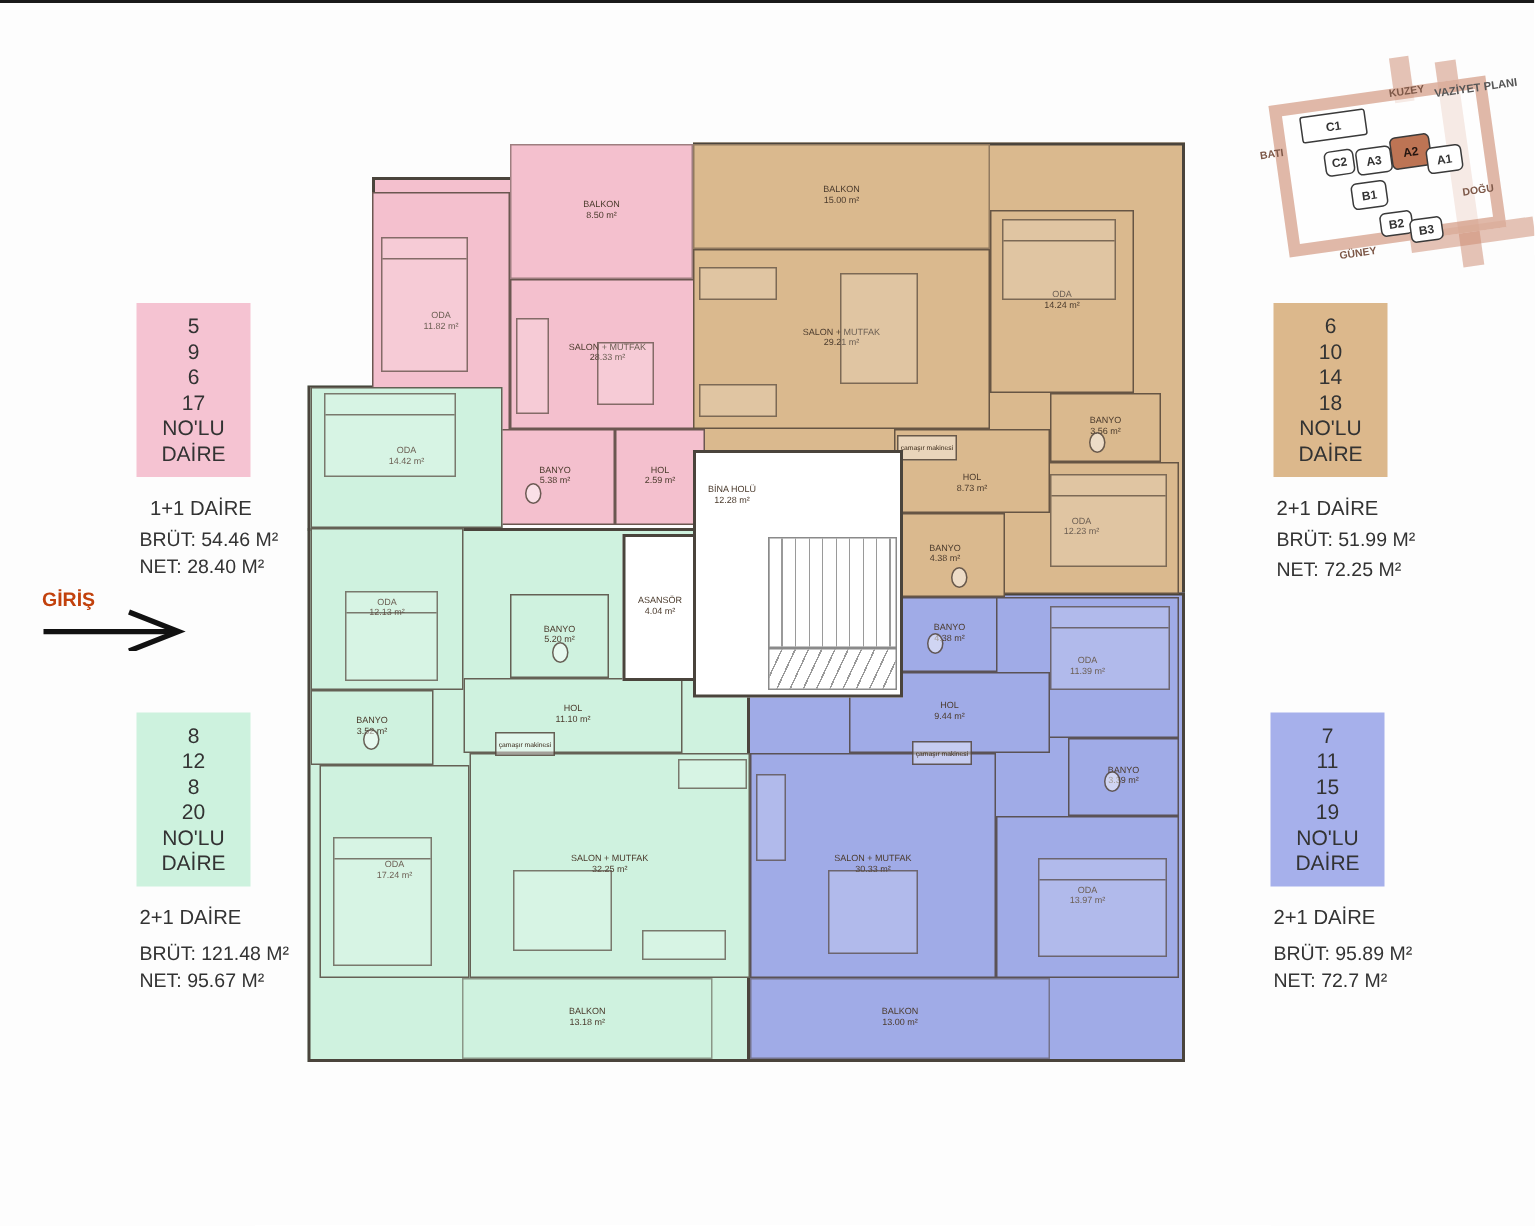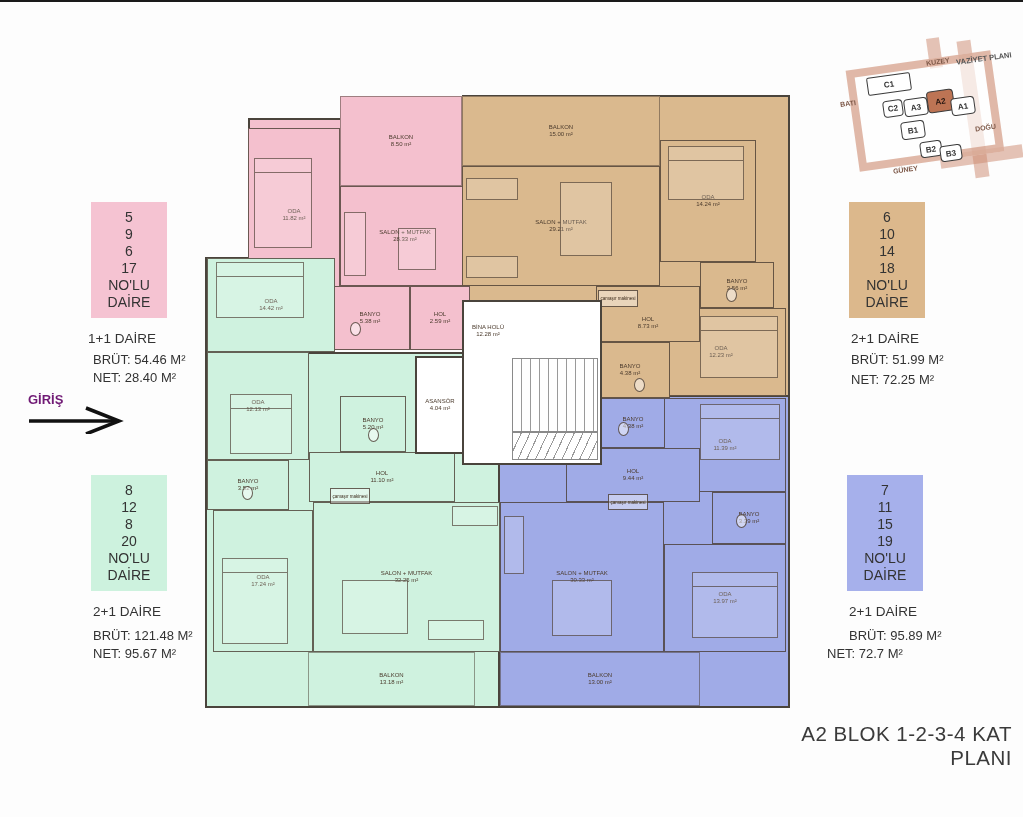--- a/index.html
+++ b/index.html
@@ -32,21 +32,21 @@
       border-radius:50%;background:rgba(255,255,255,.5);}
   .wm{position:absolute;box-sizing:border-box;border:1px solid rgba(60,45,35,.75);
       background:rgba(255,255,255,.4);display:flex;align-items:center;justify-content:center;
       font-size:4.5px;line-height:5px;text-align:center;color:#3a2a1a;padding:1px;}
   
   .lgbox{position:absolute;width:76px;height:116px;display:flex;flex-direction:column;
          align-items:center;justify-content:center;font-size:14px;line-height:17px;color:#333;}
   .lgtype{position:absolute;font-size:13.5px;color:#333;}
   .lgmetric{position:absolute;font-size:13px;color:#333;}
   
-  .giris-label{position:absolute;font-size:13px;font-weight:bold;color:#701a75;}
+  .giris-label{position:absolute;font-size:13px;font-weight:bold;color:#c2410c;}
   .giris-arrow{position:absolute;}
   
   .plan-title{position:absolute;left:742px;top:722px;width:270px;text-align:right;
               font-size:20.5px;color:#3a3a3a;letter-spacing:.5px;}
   
   .sp-frame{position:absolute;left:852px;top:60px;width:146px;height:102px;box-sizing:border-box;
             border:8px solid rgba(203,136,110,.6);background:rgba(255,255,255,.65);transform:rotate(-8deg);}
   .sp-road{position:absolute;background:rgba(203,136,110,.5);transform:rotate(-8deg);}
   .sp-block{position:absolute;box-sizing:border-box;border:1.5px solid #3a3a3a;background:#fff;
             border-radius:4px;display:flex;align-items:center;justify-content:center;
@@ -300,21 +300,21 @@
   <div class="wc" style="left:736px;top:514px"></div>
 
   <div class="lgbox" style="left:91px;top:202px;background:#f5c3d2">
     <span>5</span>
     <span>9</span>
     <span>6</span>
     <span>17</span>
     <span>NO'LU</span>
     <span>DAİRE</span>
   </div>
-  <div class="lgtype" style="left:88px;top:331px">1+1 DAİRE</div>
+  <div class="lgtype" style="left:100px;top:331px">1+1 DAİRE</div>
   <div class="lgmetric" style="left:93px;top:352px">BRÜT: 54.46 M²</div>
   <div class="lgmetric" style="left:93px;top:370px">NET: 28.40 M²</div>
 
   <div class="lgbox" style="left:849px;top:202px;background:#dcb88c">
     <span>6</span>
     <span>10</span>
     <span>14</span>
     <span>18</span>
     <span>NO'LU</span>
     <span>DAİRE</span>
@@ -338,29 +338,28 @@
   <div class="lgbox" style="left:847px;top:475px;background:#a6b0eb">
     <span>7</span>
     <span>11</span>
     <span>15</span>
     <span>19</span>
     <span>NO'LU</span>
     <span>DAİRE</span>
   </div>
   <div class="lgtype" style="left:849px;top:604px">2+1 DAİRE</div>
   <div class="lgmetric" style="left:849px;top:628px">BRÜT: 95.89 M²</div>
-  <div class="lgmetric" style="left:827px;top:646px">NET: 72.7 M²</div>
+  <div class="lgmetric" style="left:849px;top:646px">NET: 72.7 M²</div>
 
   <div class="giris-label" style="left:28px;top:392px">GİRİŞ</div>
   <svg class="giris-arrow" style="left:26px;top:404px" width="100" height="30">
     <path d="M3 17 H90" stroke="#111" stroke-width="3.5" fill="none"></path>
     <path d="M60 4 L93 17 L60 30" stroke="#111" stroke-width="3.5" fill="none"></path>
   </svg>
 
-  <div class="plan-title">A2 BLOK 1-2-3-4 KAT PLANI</div>
 
   <div class="sp-road" style="left:928px;top:38px;width:13px;height:30px"></div>
   <div class="sp-road" style="left:966px;top:40px;width:14px;height:138px"></div>
   <div class="sp-road" style="left:940px;top:150px;width:83px;height:13px"></div>
   <div class="sp-frame"></div>
   <div class="sp-block" style="left:867px;top:75px;width:44px;height:18px;border-radius:2px">
       <span>C1</span>
     </div>
   <div class="sp-block" style="left:883px;top:100px;width:20px;height:17px">
       <span>C2</span>

